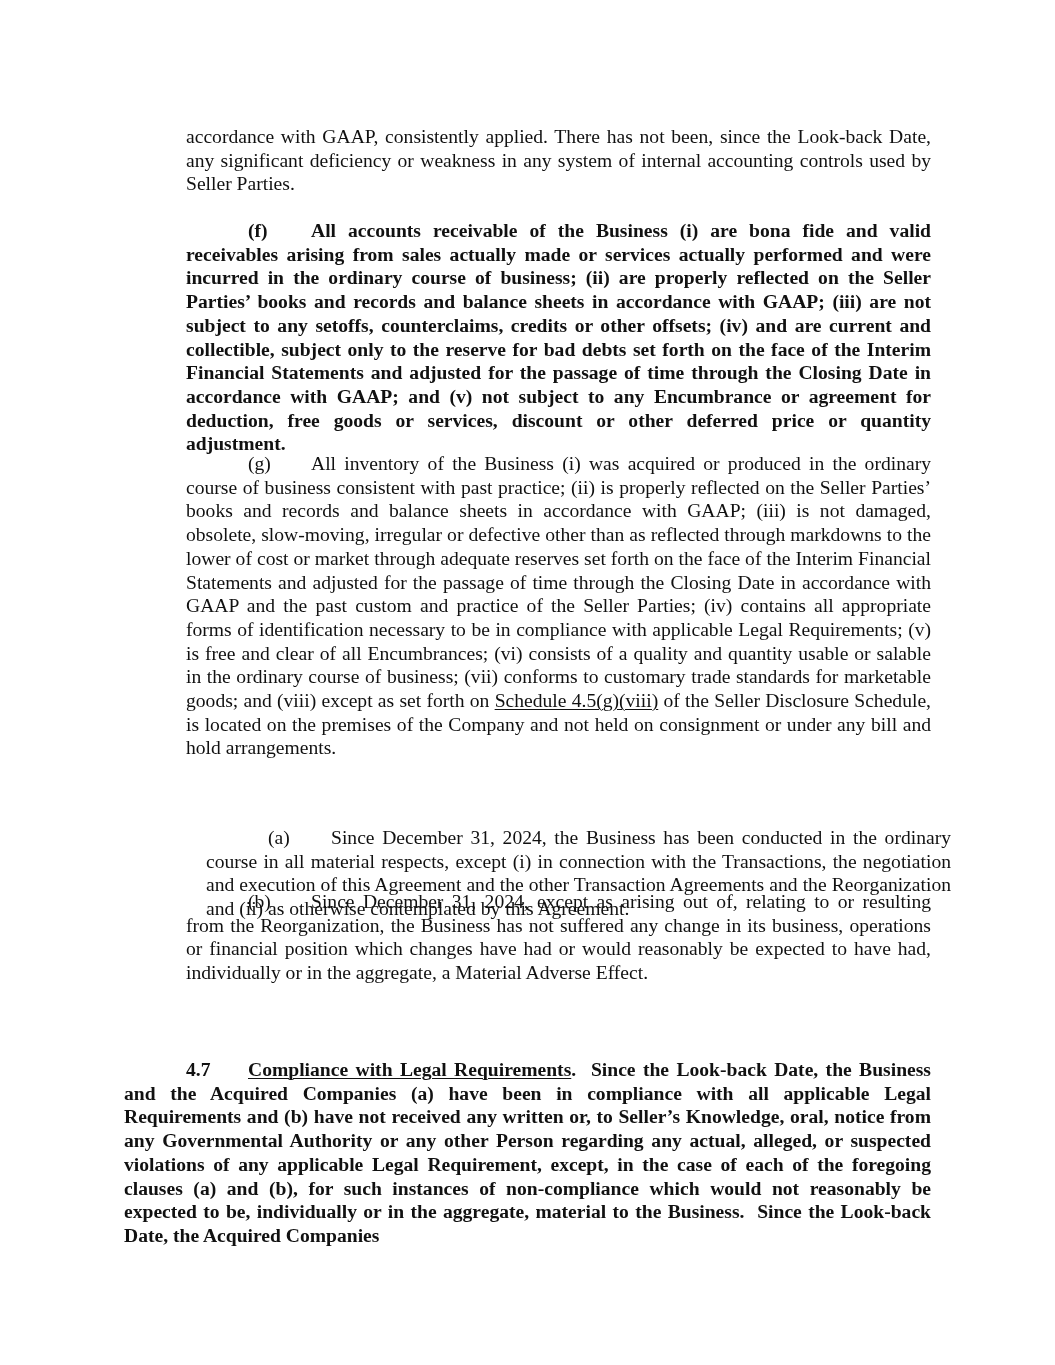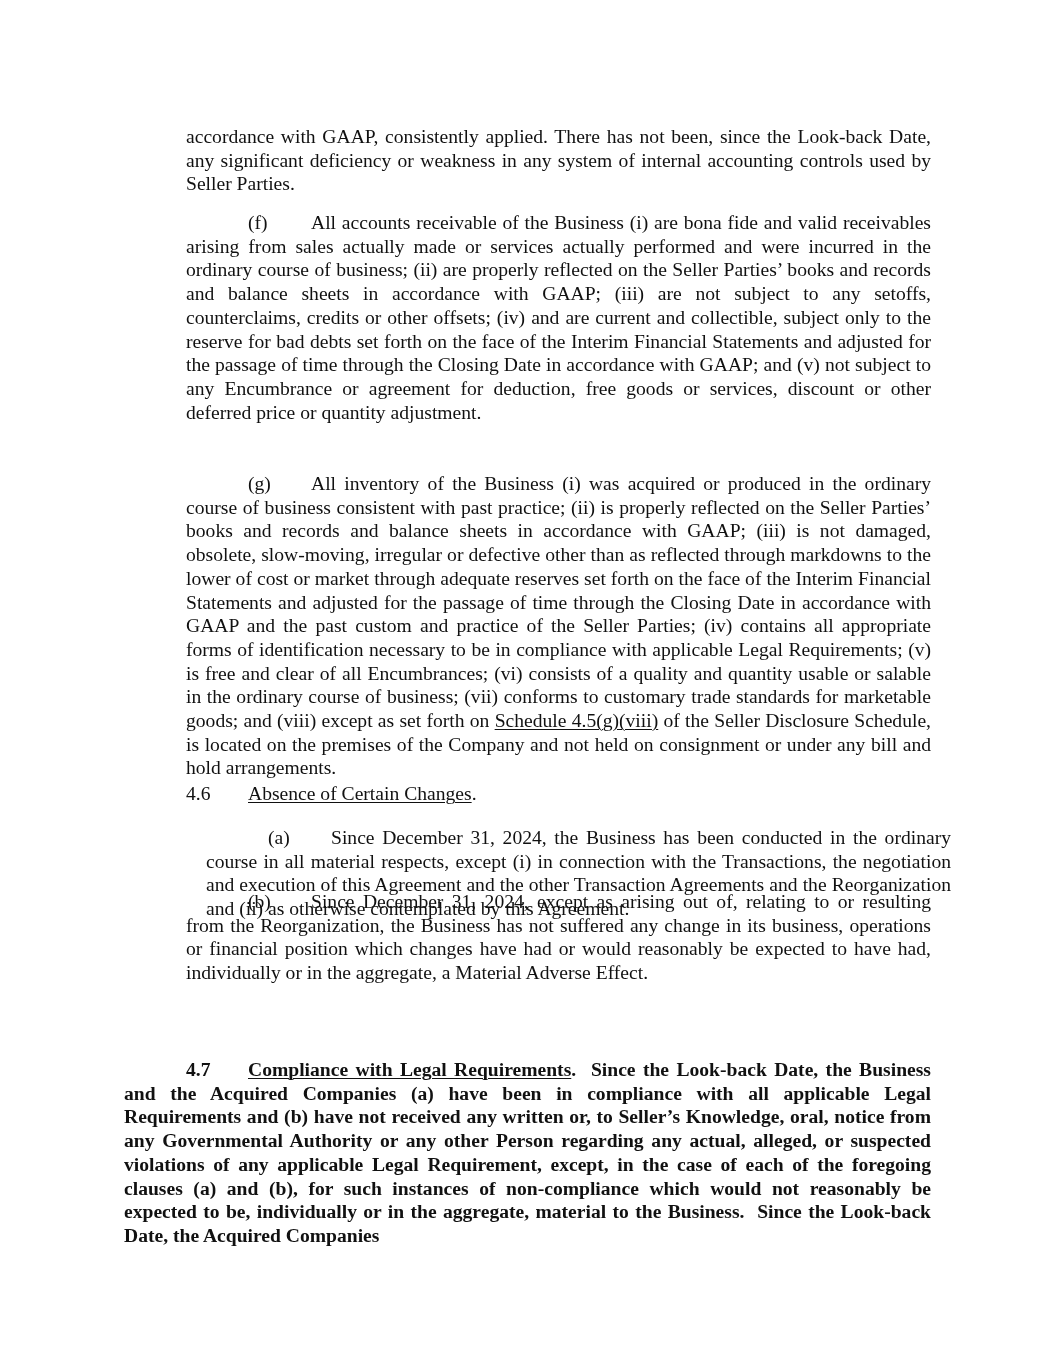--- a/index.html
+++ b/index.html
@@ -59,31 +59,28 @@
   </style>
 </head>
 <body>
 
 <div class="page">
 
   <p class="block indented" style="top:125px;">
     <span>accordance with GAAP, consistently applied. There has not been, since the Look-back Date, any significant deficiency or weakness in any system of internal accounting controls used by Seller Parties.</span>
   </p>
 
-  <p class="block indented first-indent" style="top:211px;">
+  <p class="block indented first-indent" style="top:219px;font-weight:bold;">
     <span class="label">(f)</span><span>All accounts receivable of the Business (i) are bona fide and valid receivables arising from sales actually made or services actually performed and were incurred in the ordinary course of business; (ii) are properly reflected on the Seller Parties’ books and records and balance sheets in accordance with GAAP; (iii) are not subject to any setoffs, counterclaims, credits or other offsets; (iv) and are current and collectible, subject only to the reserve for bad debts set forth on the face of the Interim Financial Statements and adjusted for the passage of time through the Closing Date in accordance with GAAP; and (v) not subject to any Encumbrance or agreement for deduction, free goods or services, discount or other deferred price or quantity adjustment.</span>
   </p>
 
-  <p class="block indented first-indent" style="top:472px;">
+  <p class="block indented first-indent" style="top:452px;">
     <span class="label">(g)</span><span>All inventory of the Business (i) was acquired or produced in the ordinary course of business consistent with past practice; (ii) is properly reflected on the Seller Parties’ books and records and balance sheets in accordance with GAAP; (iii) is not damaged, obsolete, slow-moving, irregular or defective other than as reflected through markdowns to the lower of cost or market through adequate reserves set forth on the face of the Interim Financial Statements and adjusted for the passage of time through the Closing Date in accordance with GAAP and the past custom and practice of the Seller Parties; (iv) contains all appropriate forms of identification necessary to be in compliance with applicable Legal Requirements; (v) is free and clear of all Encumbrances; (vi) consists of a quality and quantity usable or salable in the ordinary course of business; (vii) conforms to customary trade standards for marketable goods; and (viii) except as set forth on </span><span class="u">Schedule 4.5(g)(viii)</span><span> of the Seller Disclosure Schedule, is located on the premises of the Company and not held on consignment or under any bill and hold arrangements.</span>
   </p>
 
-  <p class="block indented" style="top:782px;">
-    <span class="heading-num">4.6</span><span class="u">Absence of Certain Changes</span><span>.</span>
-  </p>
 
   <p class="block indented first-indent" style="top:826px;margin-left:20px;">
     <span class="label">(a)</span><span>Since December 31, 2024, the Business has been conducted in the ordinary course in all material respects, except (i) in connection with the Transactions, the negotiation and execution of this Agreement and the other Transaction Agreements and the Reorganization and (ii) as otherwise contemplated by this Agreement.</span>
   </p>
 
   <p class="block indented first-indent" style="top:890px;">
     <span class="label">(b)</span><span>Since December 31, 2024, except as arising out of, relating to or resulting from the Reorganization, the Business has not suffered any change in its business, operations or financial position which changes have had or would reasonably be expected to have had, individually or in the aggregate, a Material Adverse Effect.</span>
   </p>
 
   <p class="block full first-indent" style="top:1058px; white-space: pre-wrap;"><span class="label" style="width:62px;">4.7</span><span class="u">Compliance with Legal Requirements</span><span>.</span><span>  Since the Look-back Date, the Business and the Acquired Companies (a) have been in compliance with all applicable Legal Requirements and (b) have not received any written or, to Seller’s Knowledge, oral, notice from any Governmental Authority or any other Person regarding any actual, alleged, or suspected violations of any applicable Legal Requirement, except, in the case of each of the foregoing clauses (a) and (b), for such instances of non-compliance which would not reasonably be expected to be, individually or in the aggregate, material to the Business.  Since the Look-back Date, the Acquired Companies</span></p>

